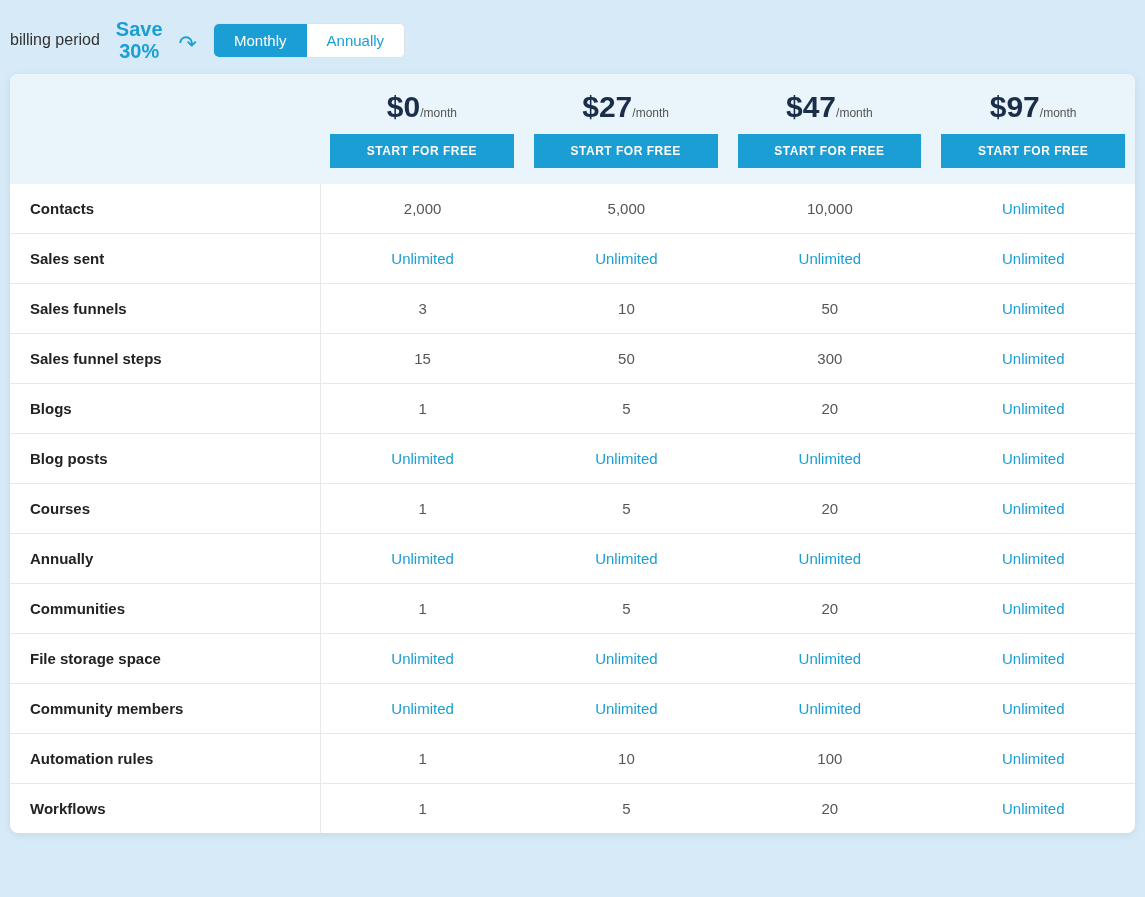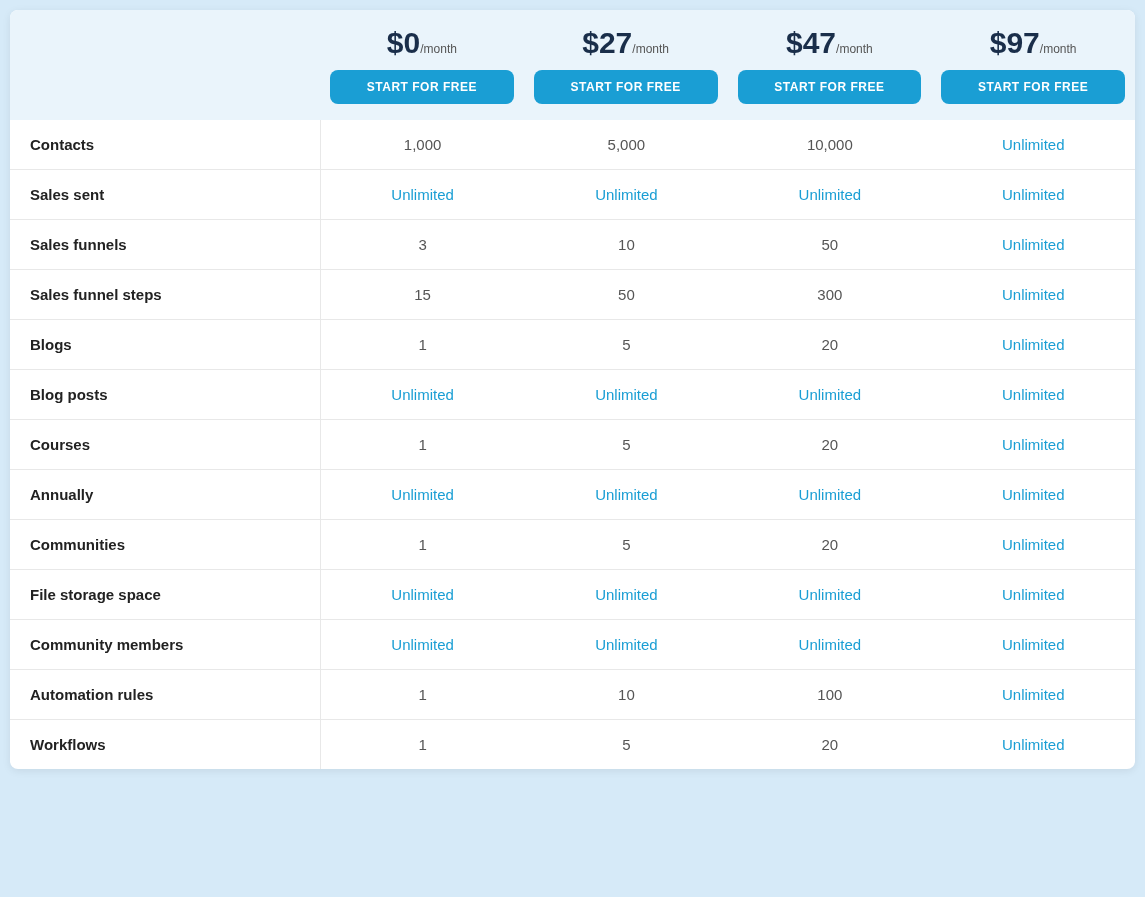--- a/index.html
+++ b/index.html
@@ -109,21 +109,21 @@
       font-weight: 400;
       color: #555;
     }
 
     .start-btn {
       margin-top: 10px;
       padding: 10px 16px;
       background: #1a9ed4;
       color: white;
       border: none;
-      border-radius: 8px;
+      border-radius: 0;
       font-size: 12px;
       font-weight: 700;
       letter-spacing: 0.5px;
       cursor: pointer;
       width: 100%;
       text-transform: uppercase;
     }
 
     
     .feature-table {
@@ -165,20 +165,29 @@
     .number-text {
       color: #555;
       font-size: 15px;
     }
   </style>
 </head>
 <body>
 
 <div class="page-wrapper">
 
+  <div class="header-area">
+    <span class="billing-period-label">billing period</span>
+    <div class="save-badge">Save<br>30%</div>
+    <span class="save-arrow">↷</span>
+    <div class="toggle-container">
+      <button class="toggle-btn active">Monthly</button>
+      <button class="toggle-btn inactive">Annually</button>
+    </div>
+  </div>
 
   <div class="pricing-table">
 
     <div class="price-header">
       <div class="price-header-cell"></div>
 
       <div class="price-header-cell">
         <div class="price-display">
           <span>$0</span><span class="period">/month</span>
         </div>
@@ -204,21 +213,21 @@
           <span>$97</span><span class="period">/month</span>
         </div>
         <button class="start-btn">START FOR FREE</button>
       </div>
     </div>
 
     <table class="feature-table">
       <tbody id="feature-tbody">
       <tr>
             <td>Contacts</td>
-            <td><span class="number-text">1,000</span></td>
+            <td><span class="number-text">2,000</span></td>
             <td><span class="number-text">5,000</span></td>
             <td><span class="number-text">10,000</span></td>
             <td><span class="unlimited-text">Unlimited</span></td>
           </tr>
           <tr>
             <td>Sales sent</td>
             <td><span class="unlimited-text">Unlimited</span></td>
             <td><span class="unlimited-text">Unlimited</span></td>
             <td><span class="unlimited-text">Unlimited</span></td>
             <td><span class="unlimited-text">Unlimited</span></td>

